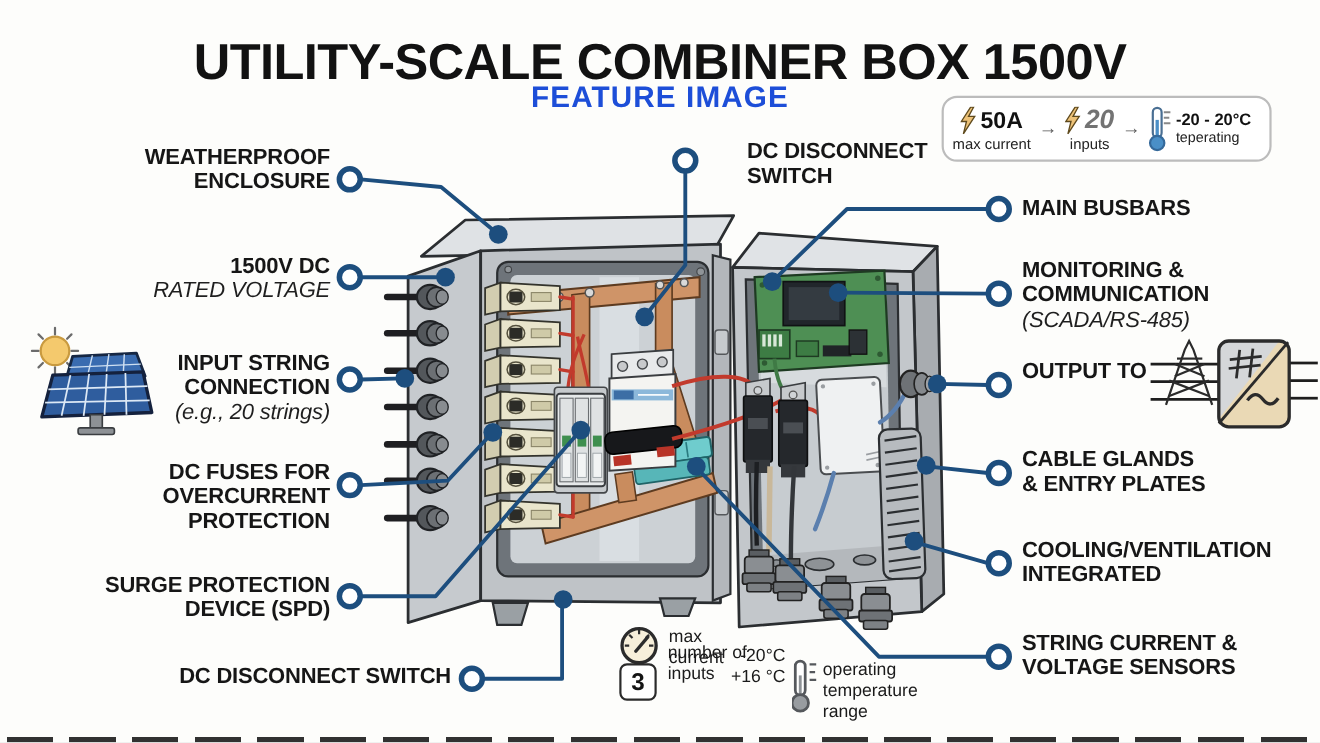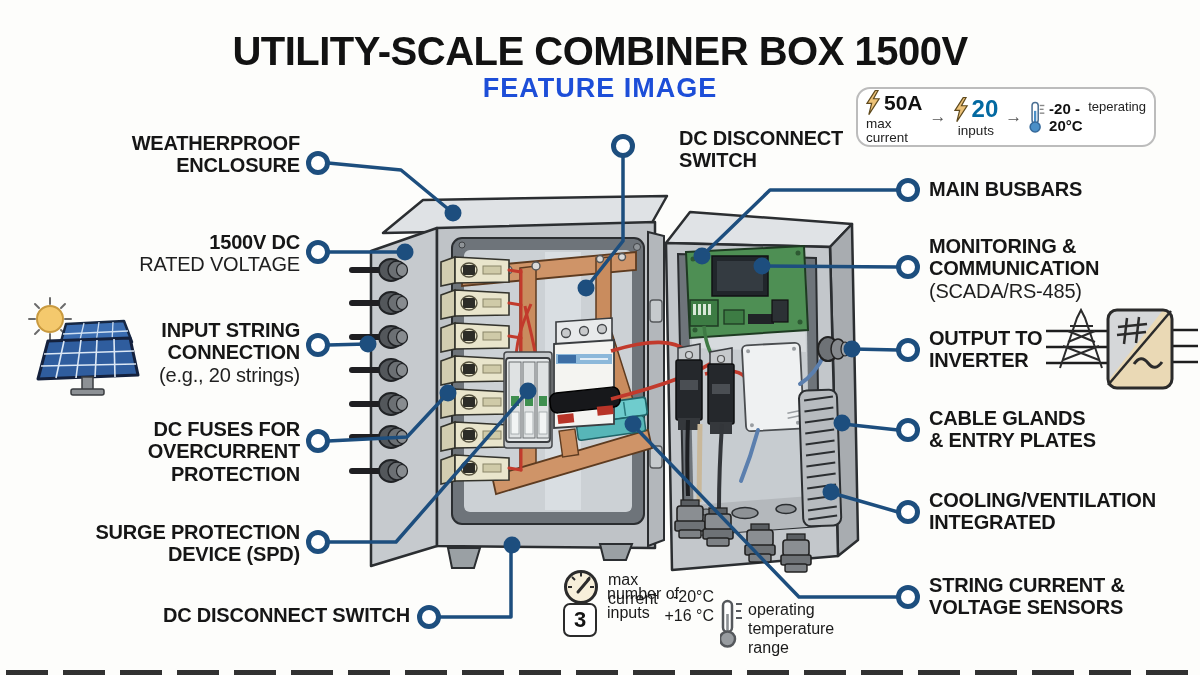--- a/index.html
+++ b/index.html
@@ -1,38 +1,38 @@
 <!DOCTYPE html>
 <html><head>
 <meta charset="utf-8">
 <style>
   html,body{margin:0;padding:0;background:#e8e8e8;}
   .canvas{position:relative;width:1200px;height:675px;background:#fdfdfb;overflow:hidden;
           font-family:"Liberation Sans",sans-serif;color:#141414;}
   .scene{position:absolute;left:0;top:0;}
-  .title{position:absolute;left:0;right:0;top:29px;text-align:center;font-size:40px;font-weight:bold;
+  .title{position:absolute;left:0;right:0;top:29px;text-align:center;font-size:46px;font-weight:bold;
          letter-spacing:-0.5px;color:#121212;}
   .subtitle{position:absolute;left:0;right:0;top:73px;text-align:center;font-size:27px;font-weight:bold;
          letter-spacing:1px;color:#1d4ed8;}
   .lbl{position:absolute;line-height:1.12;letter-spacing:-0.2px;}
   .lbl span{display:block;}
   .b{font-weight:bold;font-size:20px;color:#161616;}
-  .r{font-weight:normal;font-size:20px;color:#1f1f1f;}
+  .r{font-weight:normal;font-size:20px;color:#1f1f1f;font-style:italic;}
   .ta-r{text-align:right;} .ta-l{text-align:left;}
   
   .badge{position:absolute;left:856px;top:87px;width:300px;height:60px;background:#fff;
          border:2.5px solid #bcbcbc;border-radius:14px;display:flex;align-items:center;
          justify-content:flex-start;gap:7px;box-sizing:border-box;padding:0 8px;}
   .bgroup{display:flex;flex-direction:column;align-items:center;line-height:1;}
   .brow{display:flex;align-items:center;gap:3px;}
   .bval1{font-size:21px;font-weight:bold;color:#111;}
-  .bval2{font-size:24px;font-weight:bold;color:#0369a1;}
+  .bval2{font-size:24px;font-weight:bold;color:#737373;font-style:italic;}
   .blab{font-size:13.5px;color:#222;margin-top:2px;}
   .barrow{font-size:17px;color:#555;font-weight:bold;}
-  .btcol{display:flex;flex-direction:row;line-height:1.15;align-items:flex-start;}
+  .btcol{display:flex;flex-direction:column;line-height:1.15;align-items:flex-start;}
   .btval{font-size:15px;font-weight:bold;color:#111;}
   .btlab{font-size:13px;color:#222;}
   
   .leg{position:absolute;font-size:16px;line-height:1.18;color:#1a1a1a;}
   .inputbox{position:absolute;left:563px;top:603px;width:34px;height:34px;border:2.5px solid #2b2b2b;
             border-radius:7px;background:#fff;display:flex;align-items:center;justify-content:center;
             font-size:22px;font-weight:bold;box-sizing:border-box;}
   .temps{text-align:right;}
   .bstrip{position:absolute;left:6px;right:6px;bottom:0;height:5px;
           background:repeating-linear-gradient(90deg,#1b1b1b 0 42px,transparent 42px 57px);opacity:.9;}
@@ -443,21 +443,20 @@
 <div class="lbl ta-l" style="left:929px;top:178px;width:262px;">
   <span class="b">MAIN BUSBARS</span>
 </div>
 <div class="lbl ta-l" style="left:929px;top:235px;width:262px;">
   <span class="b">MONITORING &amp;</span>
   <span class="b">COMMUNICATION</span>
   <span class="r">(SCADA/RS-485)</span>
 </div>
 <div class="lbl ta-l" style="left:929px;top:327px;width:262px;">
   <span class="b">OUTPUT TO</span>
-  <span class="b">INVERTER</span>
 </div>
 <div class="lbl ta-l" style="left:929px;top:407px;width:262px;">
   <span class="b">CABLE GLANDS</span>
   <span class="b">&amp; ENTRY PLATES</span>
 </div>
 <div class="lbl ta-l" style="left:929px;top:489px;width:262px;">
   <span class="b">COOLING/VENTILATION</span>
   <span class="b">INTEGRATED</span>
 </div>
 <div class="lbl ta-l" style="left:929px;top:574px;width:262px;">

